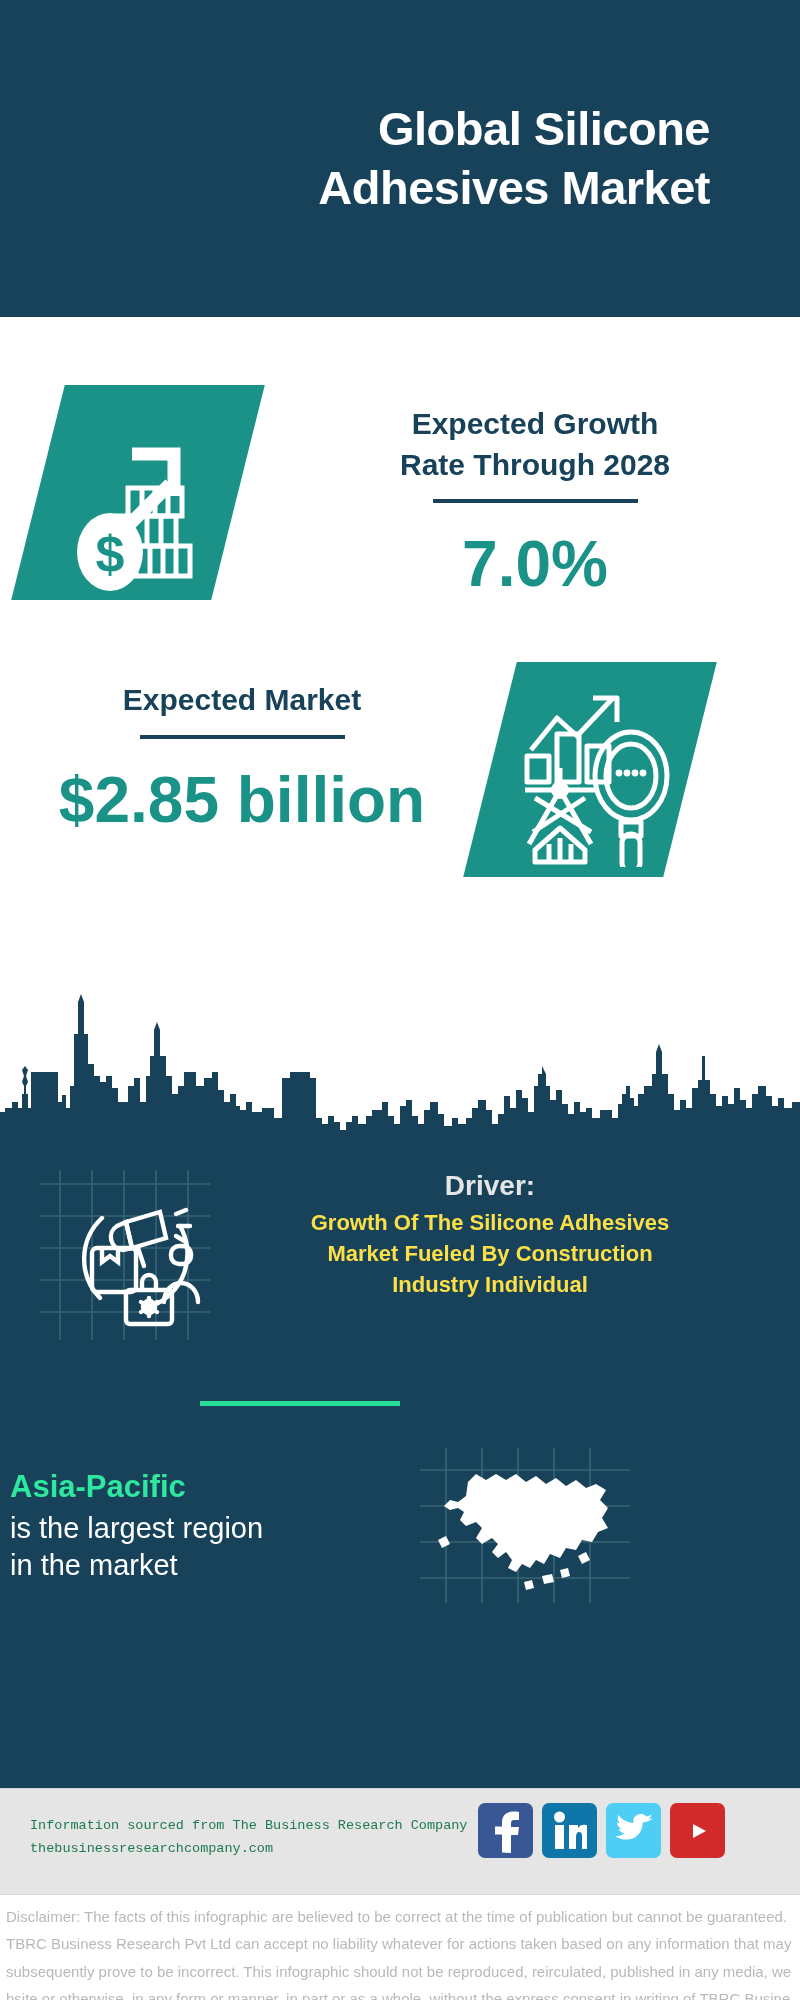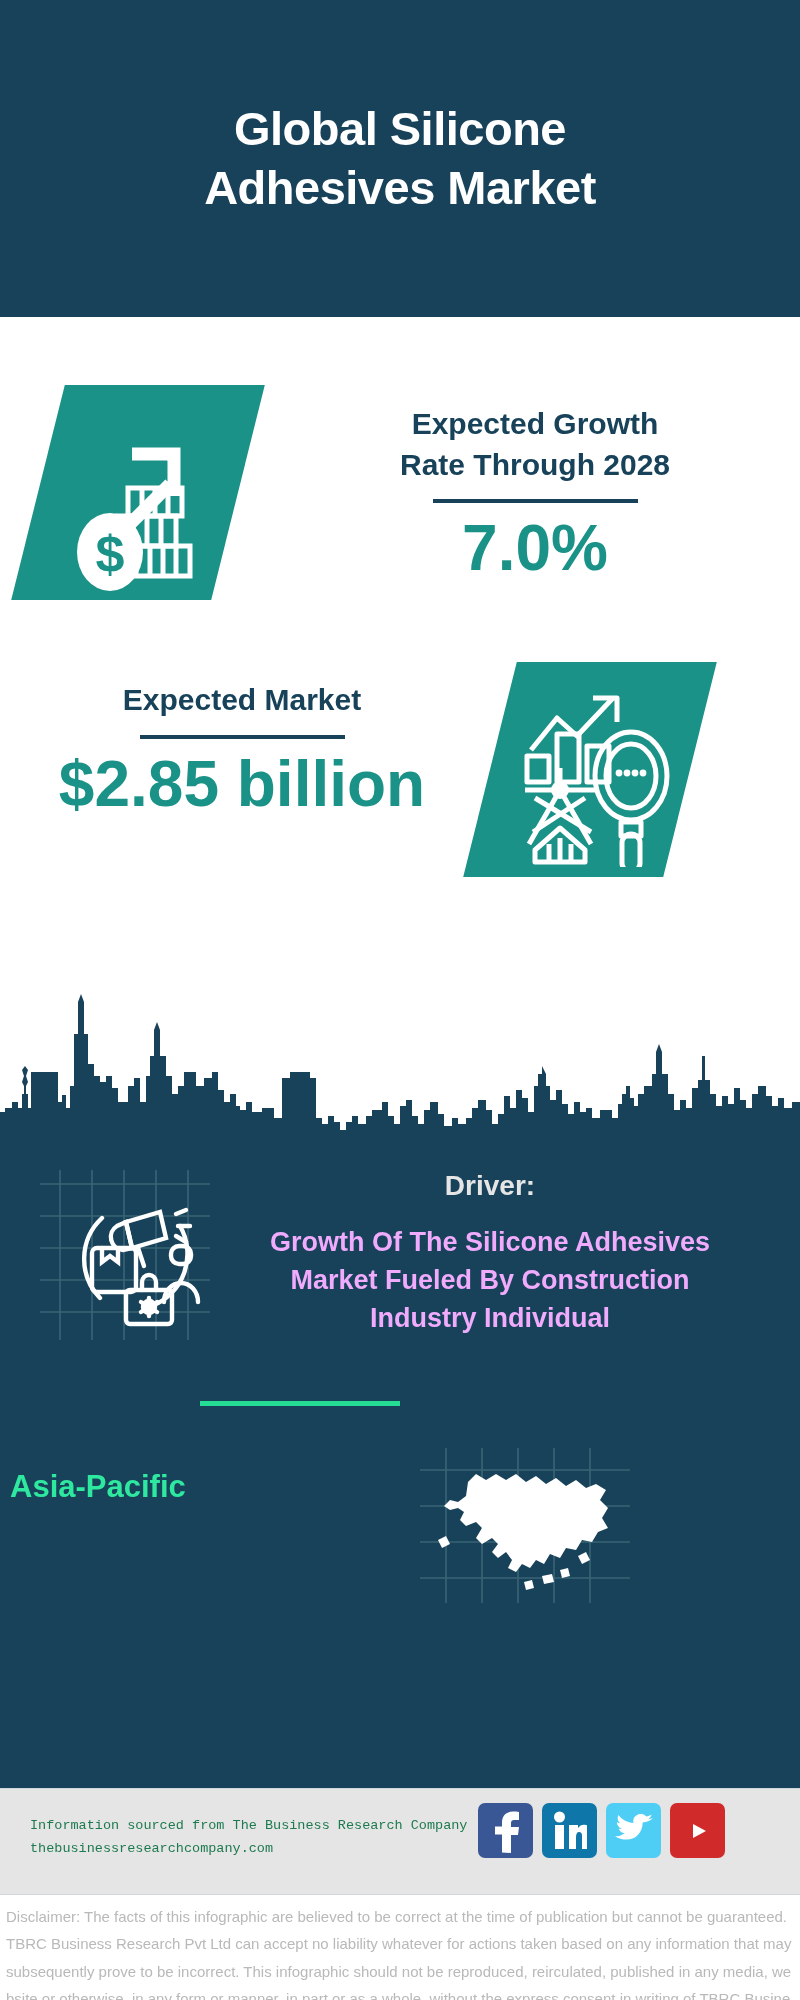--- a/index.html
+++ b/index.html
@@ -16,21 +16,21 @@
   .header {
     position:absolute; left:0; top:0; width:800px; height:317px;
     background:#17425a;
     display:flex; align-items:center; justify-content:center;
   }
   .header-title {
     color:#ffffff;
     font-size:47px;
     font-weight:bold;
     line-height:1.25;
-    text-align:center;
+    text-align:right;
     letter-spacing:-0.5px;
     width:620px;
   }
 
   
   .stat1 { position:absolute; left:0; top:317px; width:800px; height:290px; }
   .para-left {
     position:absolute; left:38px; top:68px;
     width:200px; height:215px;
     background:#1b9287;
@@ -42,21 +42,21 @@
   .stat1-text {
     position:absolute; left:300px; top:55px; width:470px; text-align:center;
   }
   .stat-label {
     color:#17425a; font-size:30px; font-weight:bold; line-height:1.35;margin-top:32px;
   }
   .rule-dark {
     width:205px; height:4px; background:#17425a; margin:14px auto 0 auto;
   }
   .stat-value-teal {
-    color:#1b9287; font-size:64px; font-weight:bold; margin-top:10px; line-height:1.1;
+    color:#1b9287; font-size:64px; font-weight:bold; margin-top:26px; line-height:1.1;
   }
 
   
   .stat2 { position:absolute; left:0; top:600px; width:800px; height:320px;padding-left:32px; }
   .para-right {
     position:absolute; left:490px; top:62px;
     width:200px; height:215px;
     background:#1b9287;
     transform:skewX(-14deg);
   }
@@ -85,21 +85,21 @@
     overflow:hidden;
   }
   .grid-lines { position:absolute; inset:0; }
   .driver-text {
     position:absolute; left:205px; top:20px; width:570px; text-align:center;
   }
   .driver-head {
     color:#e5e5e5; font-size:28px; font-weight:bold; line-height:1.3;
   }
   .driver-body {
-    color:#f0abfc; font-size:27px; font-weight:bold; line-height:1.4; margin-top:20px;
+    color:#fde047; font-size:22px; font-weight:bold; line-height:1.4; margin-top:4px;
   }
 
   .mid-rule {
     position:absolute; left:200px; top:253px; width:200px; height:5px;
     background:#25dd94;
   }
 
   
   .region-text {
     position:absolute; left:10px; top:320px; width:420px; 
@@ -326,20 +326,24 @@
         <div>Growth Of The Silicone Adhesives</div>
         <div>Market Fueled By Construction</div>
         <div>Industry Individual</div>
       </div>
     </div>
 
     <div class="mid-rule"></div>
 
     <div class="region-text">
       <div class="region-head">Asia-Pacific</div>
+      <div class="region-sub">
+        <div>is the largest region</div>
+        <div>in the market</div>
+      </div>
     </div>
 
     <div class="map-wrap">
       <svg viewBox="0 0 210 155" width="210" height="155">
         <g stroke="#3a6475" stroke-width="1.6">
           <line x1="26" y1="0" x2="26" y2="155"></line>
           <line x1="62" y1="0" x2="62" y2="155"></line>
           <line x1="98" y1="0" x2="98" y2="155"></line>
           <line x1="134" y1="0" x2="134" y2="155"></line>
           <line x1="170" y1="0" x2="170" y2="155"></line>

